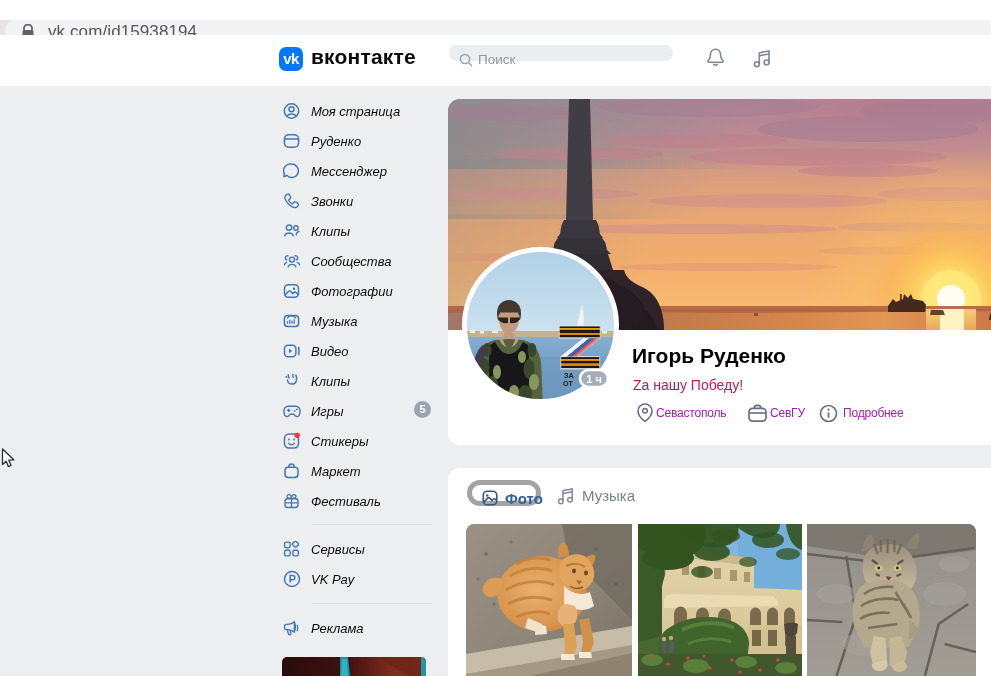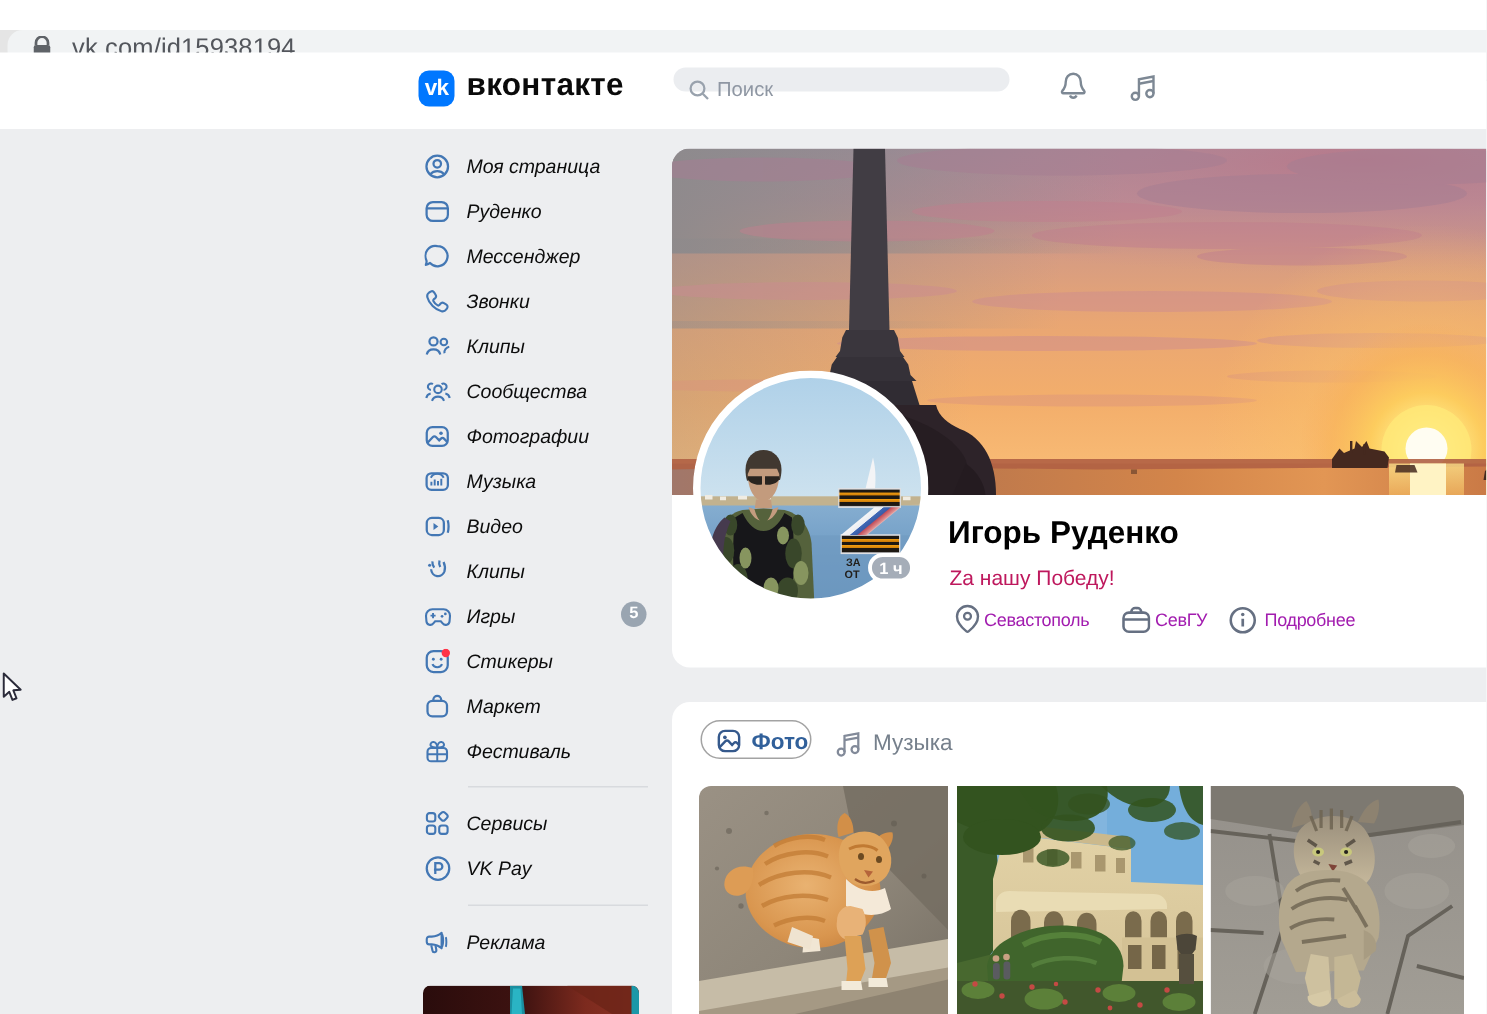--- a/index.html
+++ b/index.html
@@ -25,21 +25,21 @@
 .divider { position:absolute; left:312px; width:120px; height:1px; background:#d8dade; }
 #badge5 { position:absolute; left:414px; top:401px; width:17px; height:17px; border-radius:50%; background:#9aa5b1; color:#fff; font-size:11px; font-weight:bold; text-align:center; line-height:17px; }
 
 #card1cover { position:absolute; left:448px; top:99px; width:543px; height:231px; border-radius:12px 0 0 0; overflow:hidden; }
 #card1body { position:absolute; left:448px; top:330px; width:543px; height:115px; background:#fff; border-radius:0 0 0 12px; }
 #avatar { position:absolute; left:462px; top:247px; width:157px; height:157px; }
 #name { position:absolute; left:184px; top:14px; font-size:21px; font-weight:bold; color:#000; }
 #status { position:absolute; left:185px; top:47px; font-size:14px; color:#be185d; }
 .inforow { position:absolute; top:403px; font-size:12px; color:#a21caf; letter-spacing:-0.2px; line-height:20px; }
 #card2 { position:absolute; left:448px; top:468px; width:543px; height:208px; background:#fff; border-radius:12px 0 0 0; }
-#tabphoto { position:absolute; left:19px; top:12px; width:74px; height:26px; border:1px solid #a3a3a3; border-radius:14px; background:#fff; }
+#tabphoto { position:absolute; left:19px; top:12px; width:74px; height:26px; border:5px solid #a3a3a3; border-radius:14px; background:#fff; }
 #tabphoto span { position:absolute; left:33px; top:5px; font-size:15px; font-weight:bold; color:#31609a; }
 #tabmusic { position:absolute; left:109px; top:15px; height:25px; }
 #tabmusic span { position:absolute; left:25px; top:4px; font-size:15px; font-weight:500; color:#76808c; white-space:nowrap; }
 .photo { position:absolute; top:524px; height:152px; overflow:hidden; }
 </style>
 </head>
 <body>
 <div id="page"></div>
 <div id="bbar">
     <div id="pill"></div>

